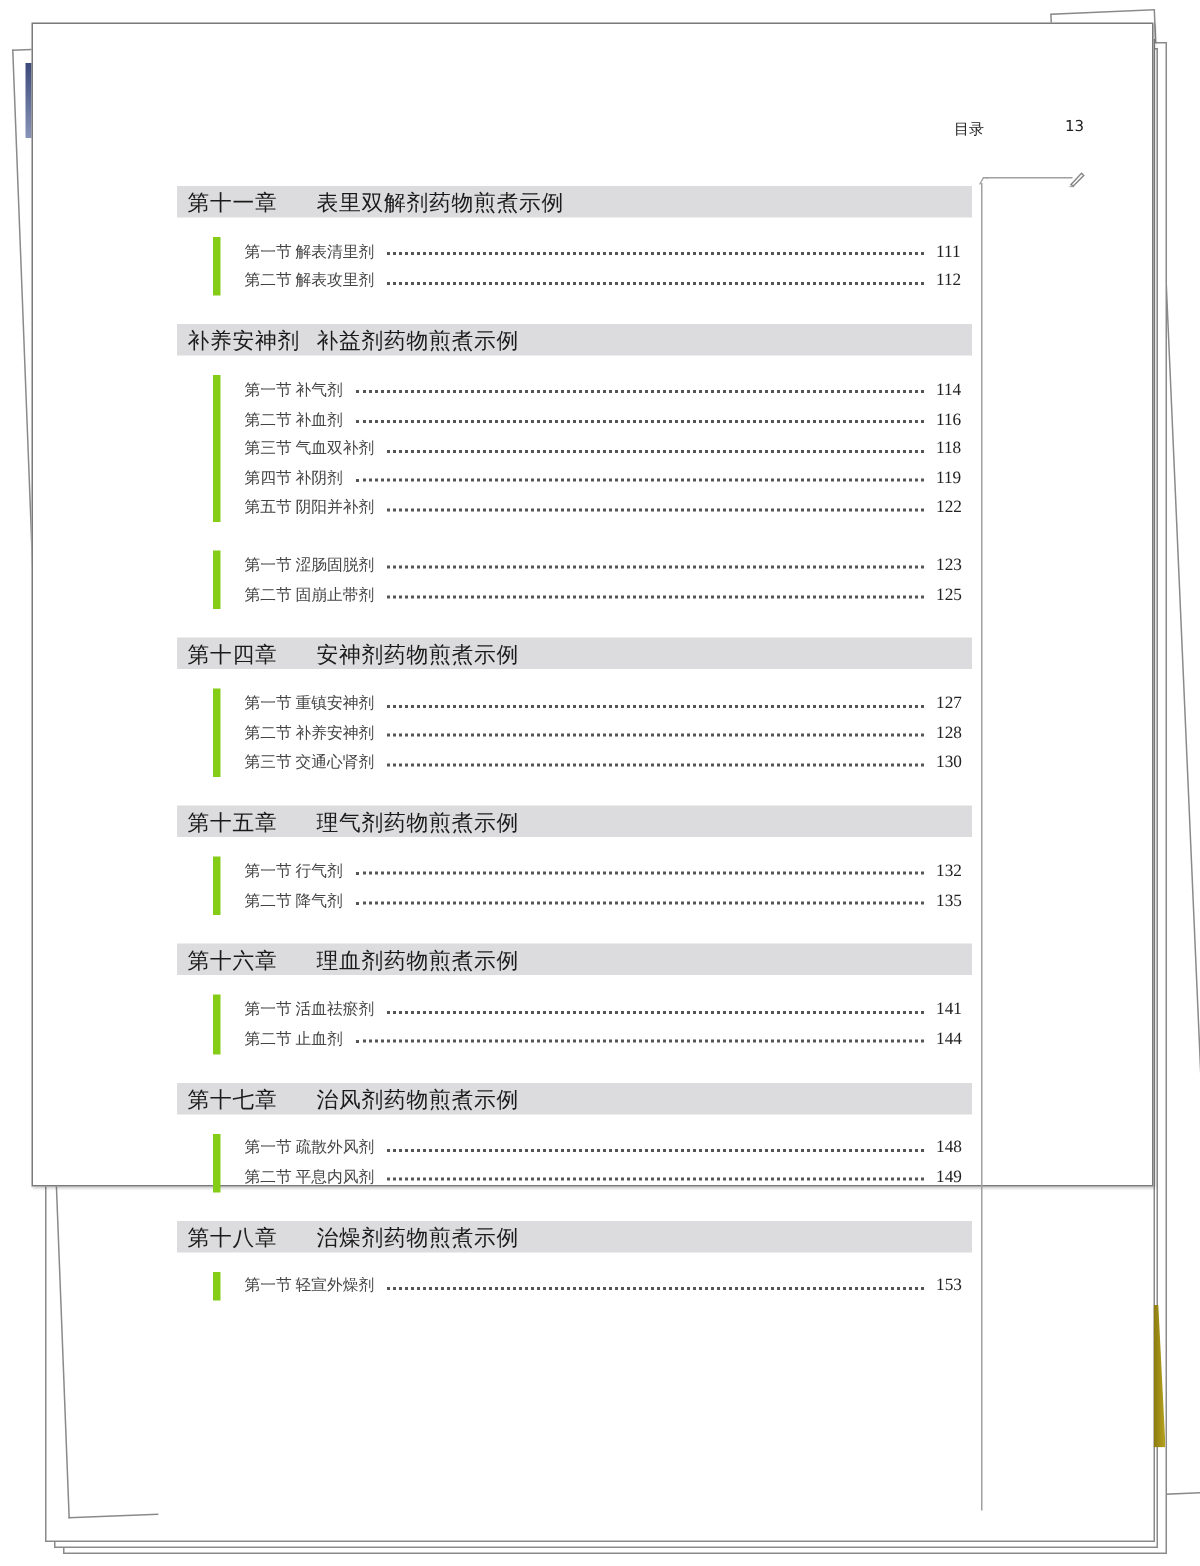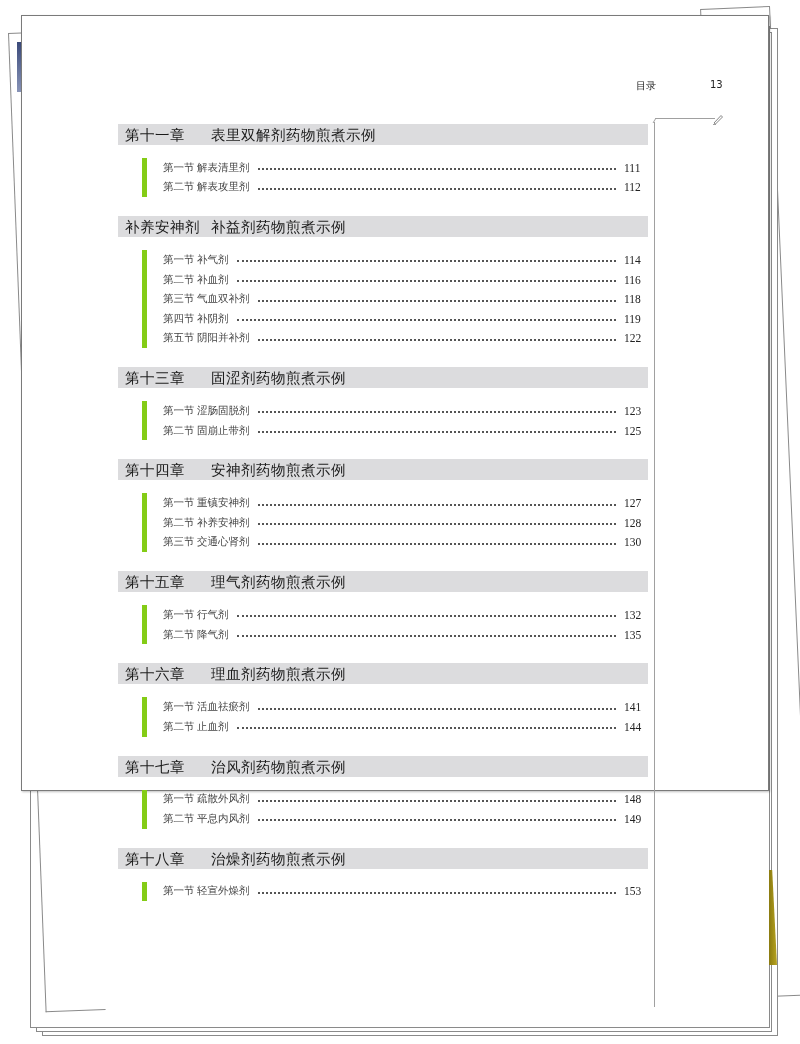--- a/index.html
+++ b/index.html
@@ -126,24 +126,20 @@
   <div class="section">
     <span class="sec-num">第五节</span>
     <span class="sec-title">阴阳并补剂</span>
     <span class="dots"></span>
     <span class="page-num">122</span>
   </div>
 </div>
   </div>
 
   <div class="chapter">
-    <div class="chapter-bar">
-      <span class="chapter-num">第十三章</span>
-      <span class="chapter-title">固涩剂药物煎煮示例</span>
-    </div>
     <div class="sections">
   <div class="section">
     <span class="sec-num">第一节</span>
     <span class="sec-title">涩肠固脱剂</span>
     <span class="dots"></span>
     <span class="page-num">123</span>
   </div>
 
   <div class="section">
     <span class="sec-num">第二节</span>

